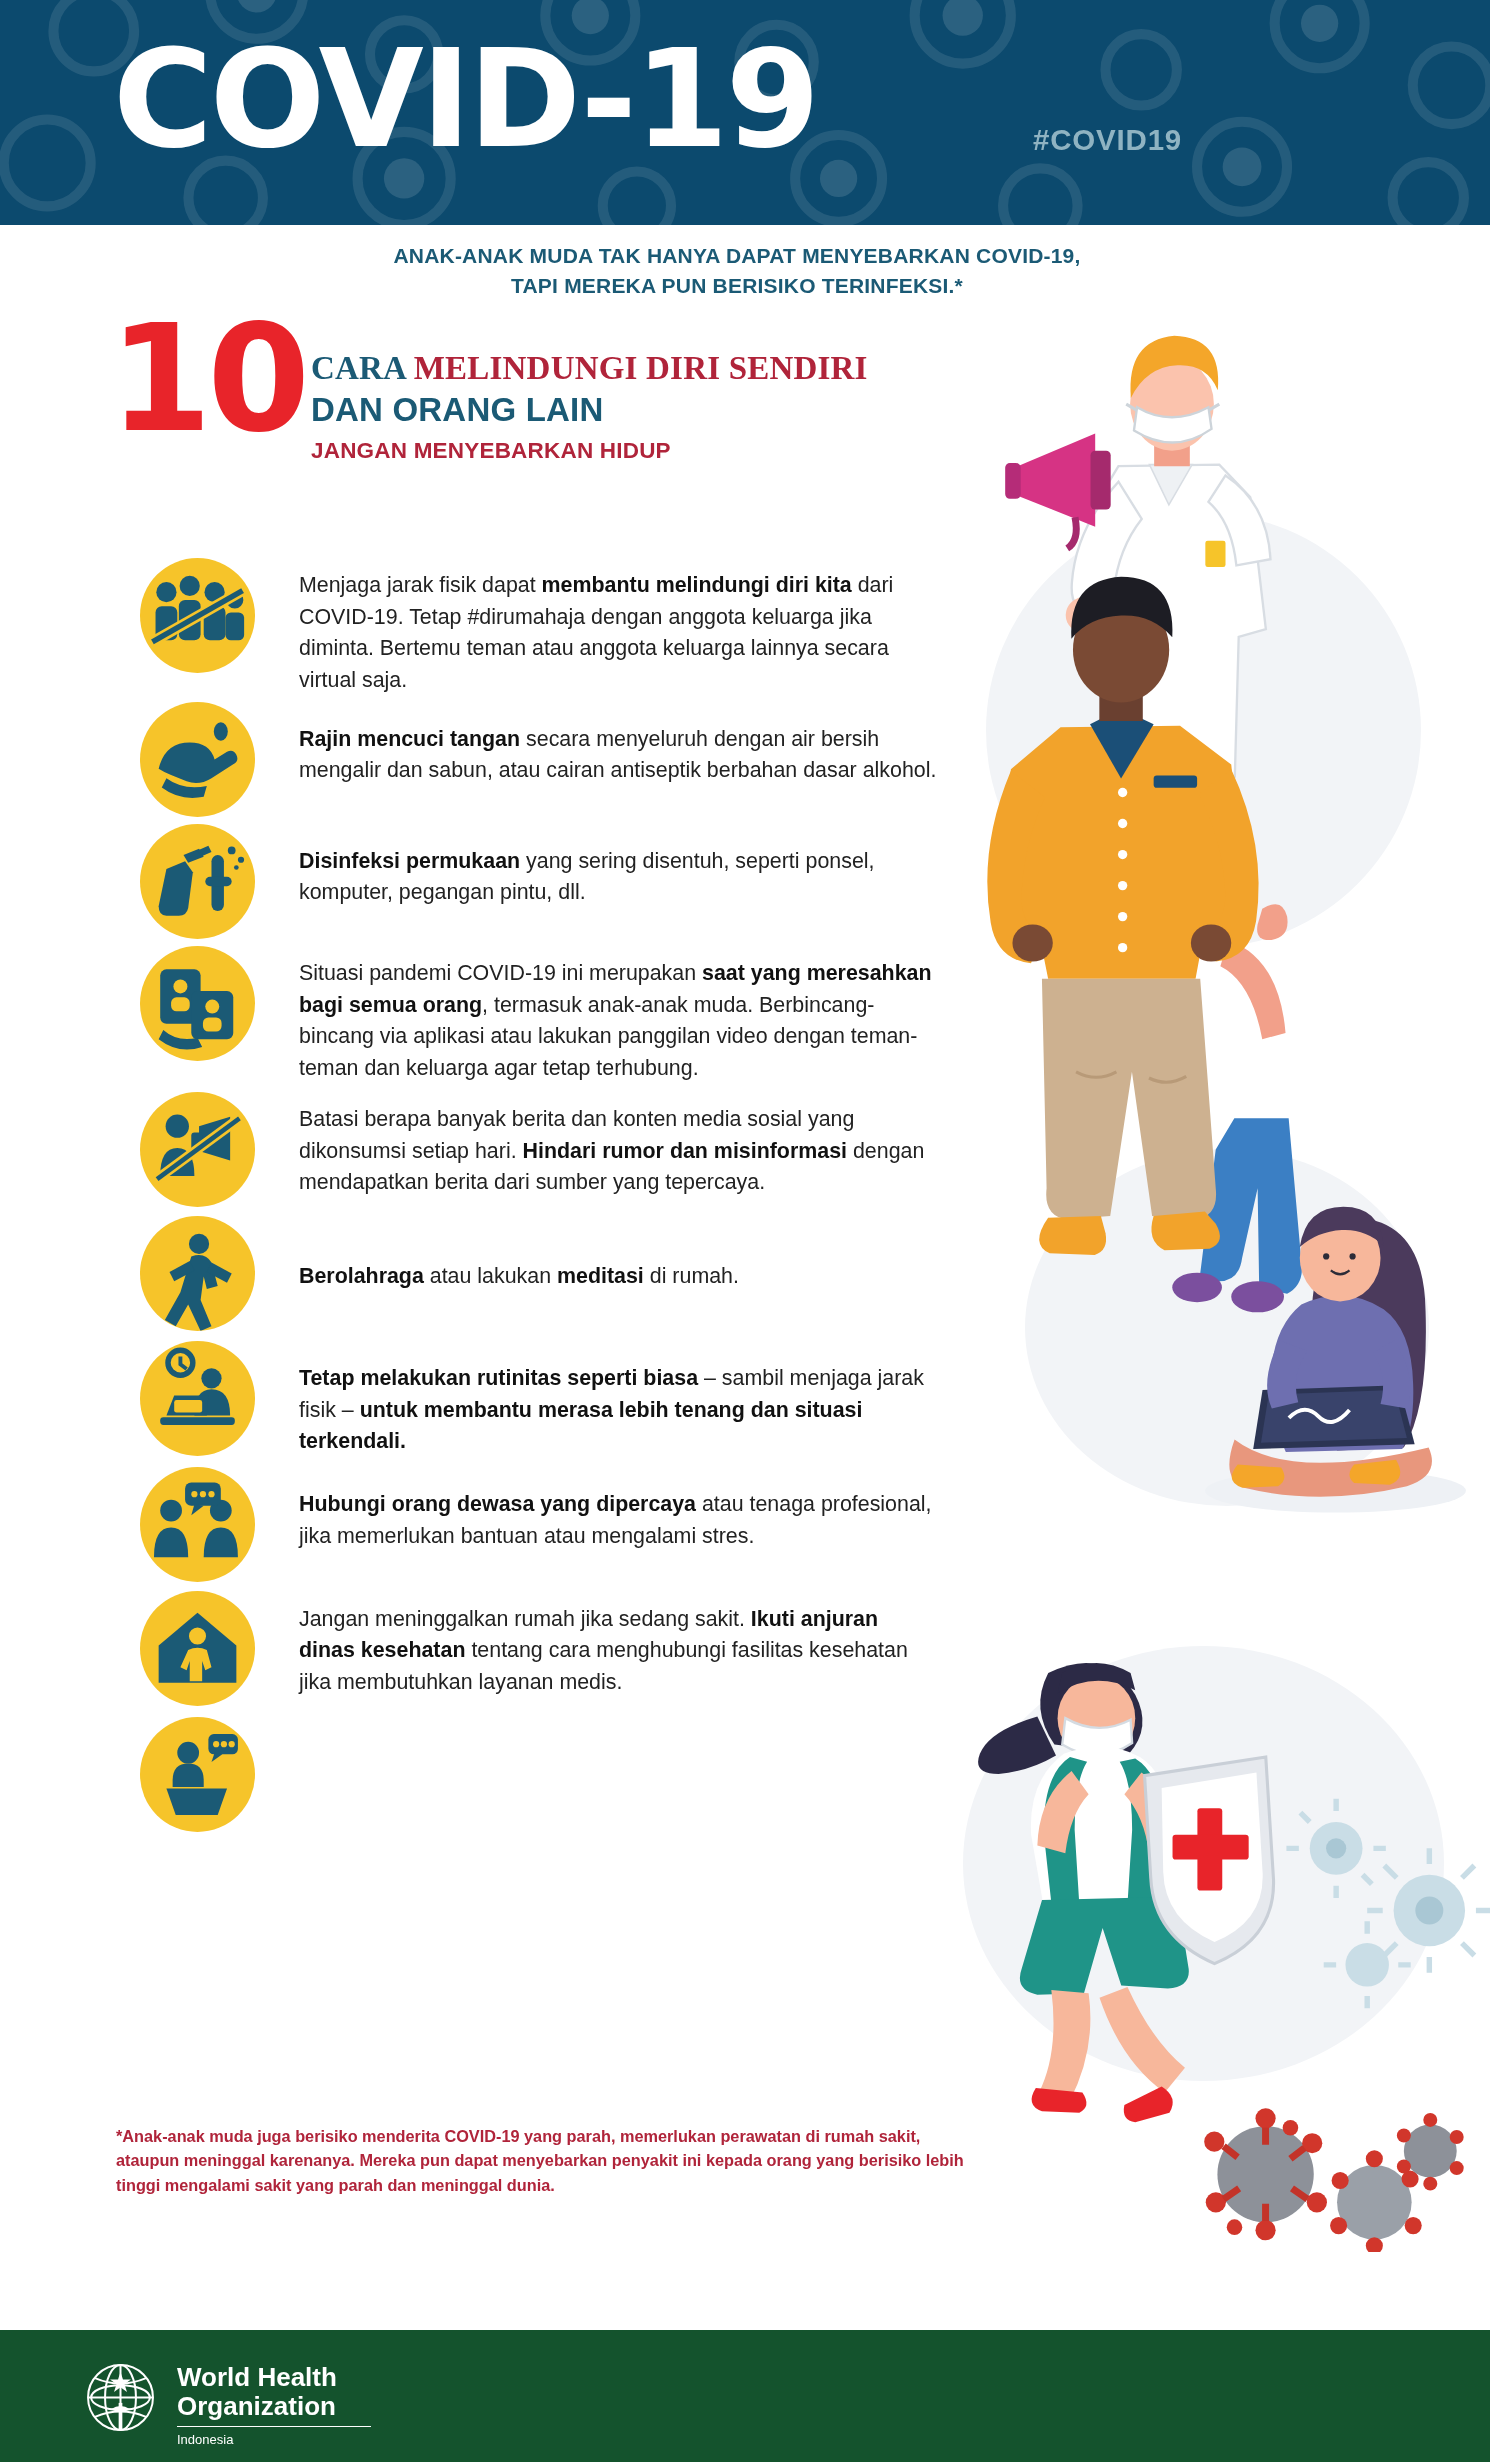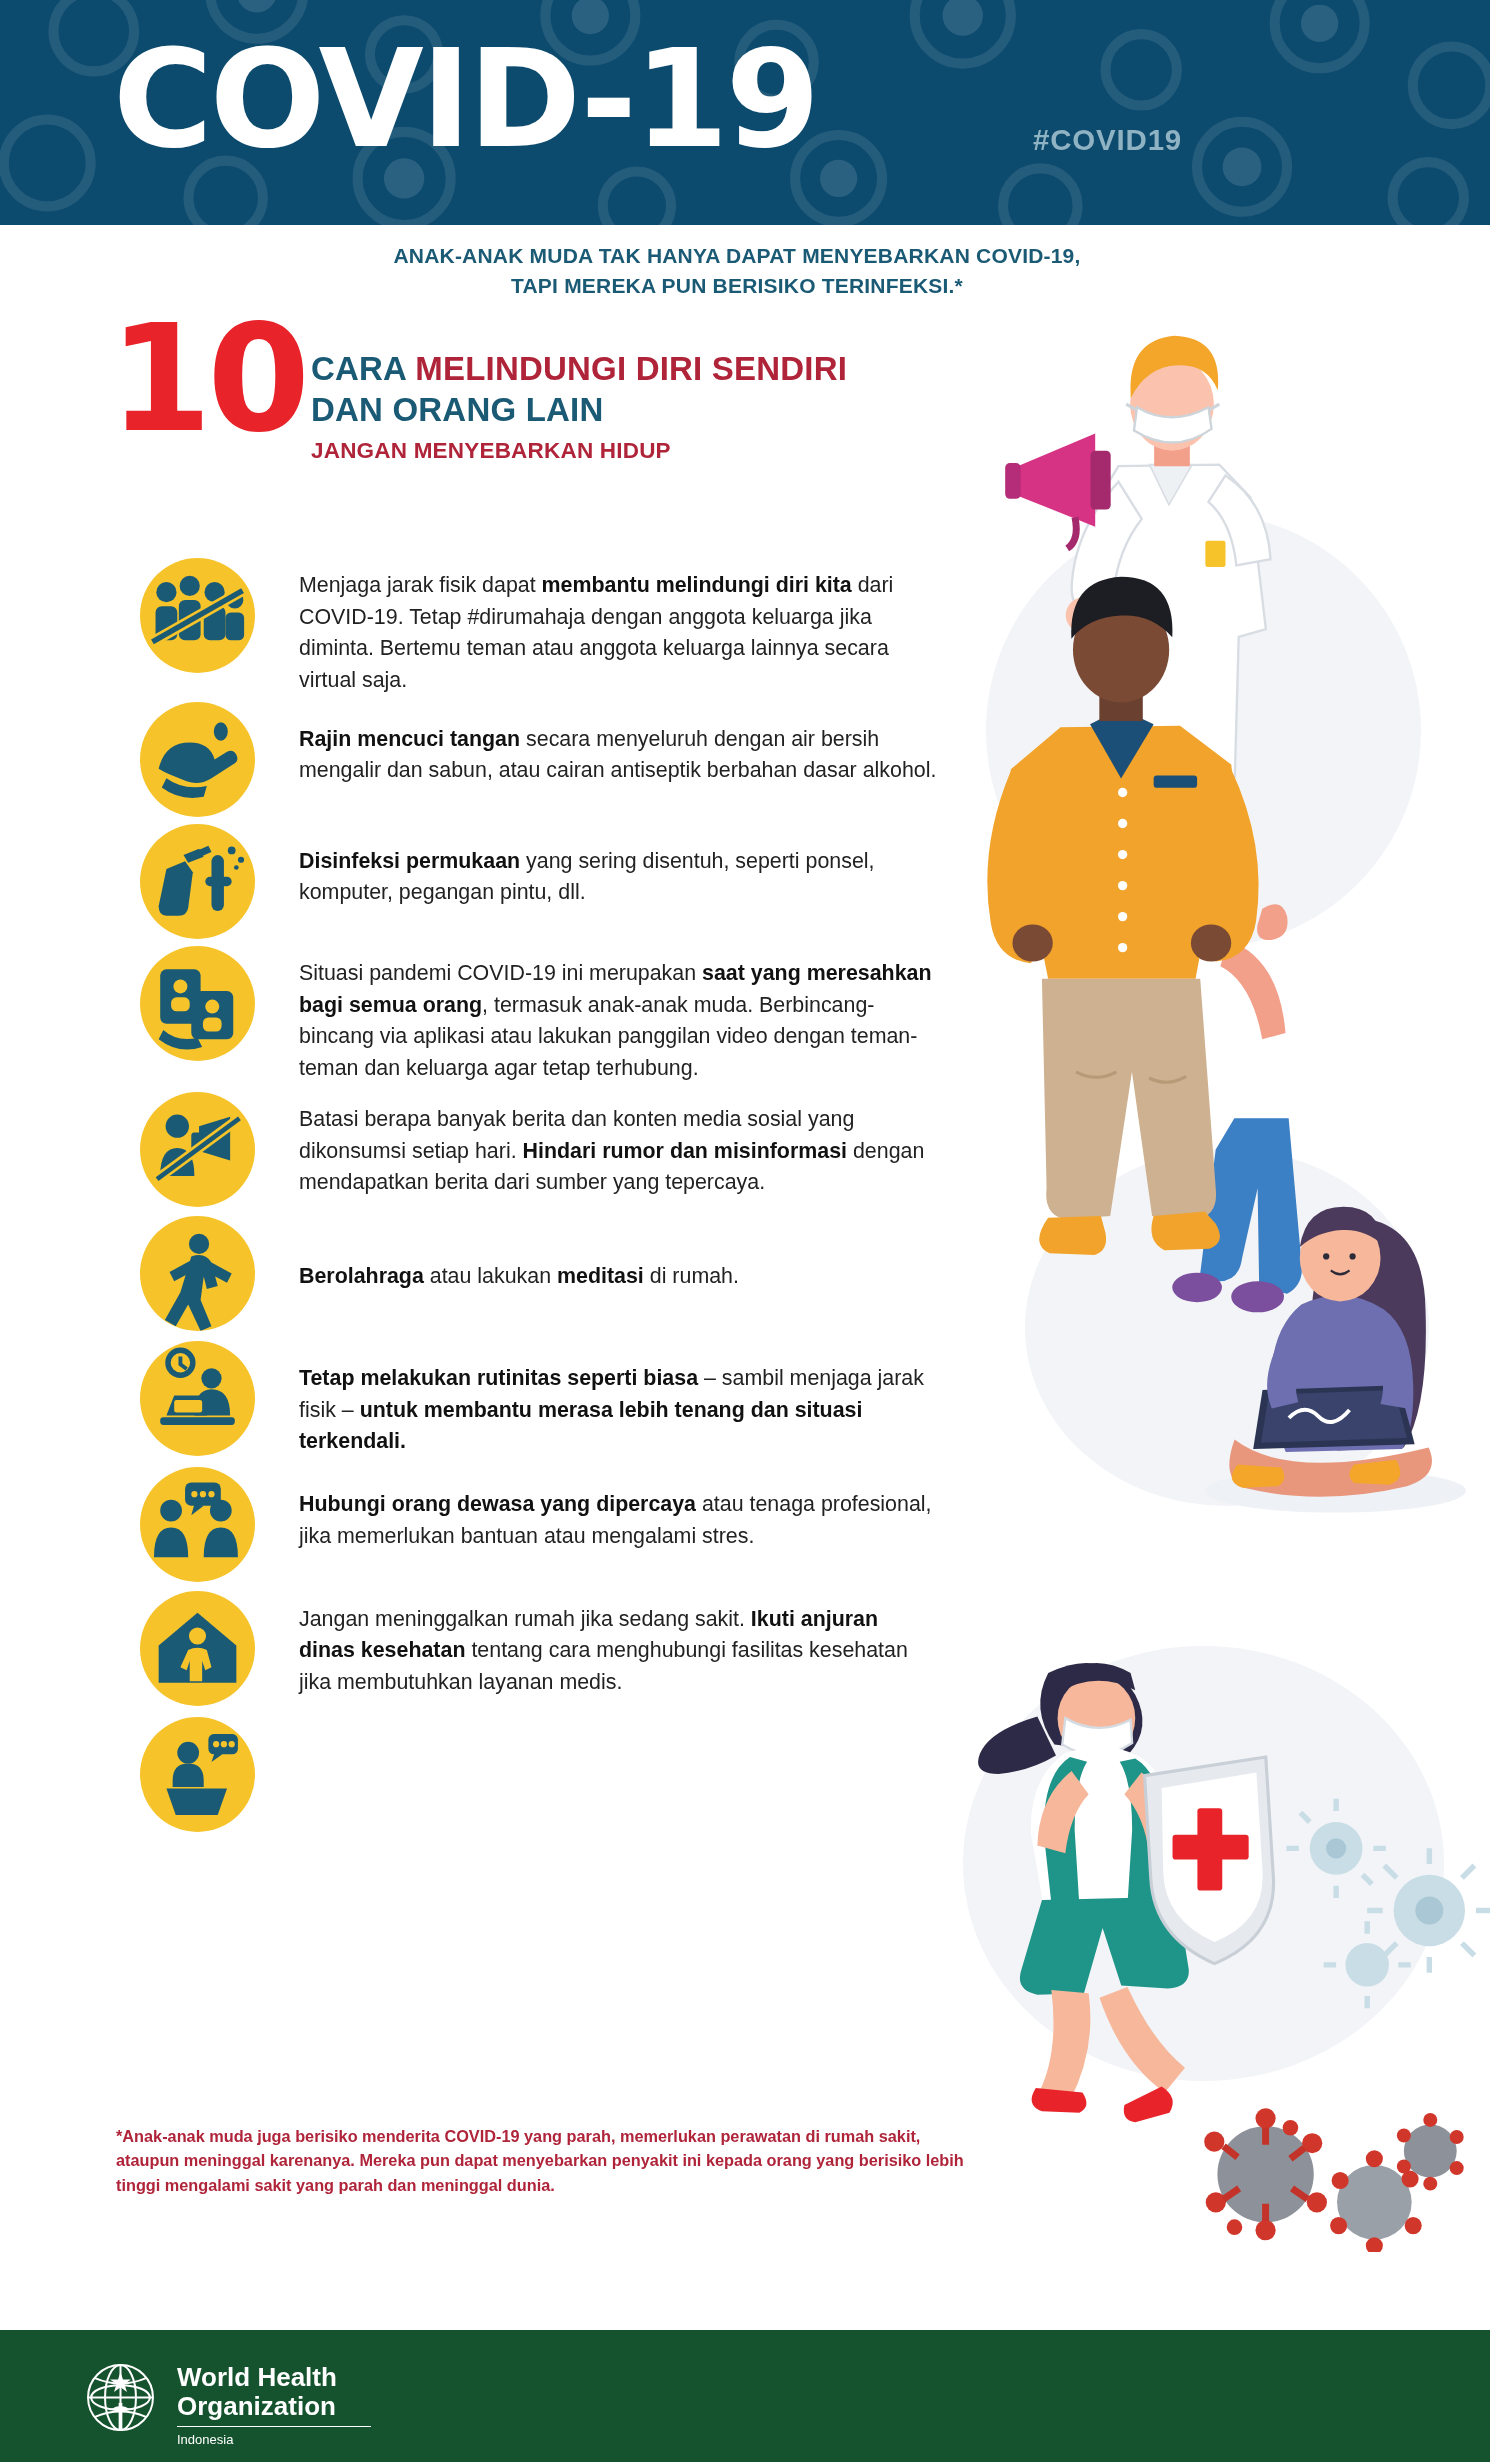--- a/index.html
+++ b/index.html
@@ -66,20 +66,21 @@
   }
   .title-lines {
     position: absolute;
     left: 311px; top: 348px;
     width: 777px;
   }
   .title-l1 {
     font-size: 33px; font-weight: bold;
     color: #1b5a75; line-height: 1.25;
     letter-spacing: 0.2px;
+    font-family: Liberation Serif, serif;
   }
   .title-l1 .em { color: #b0243a; }
   .title-l2 {
     font-size: 33px; font-weight: bold;
     color: #1b5a75; line-height: 1.25;
     letter-spacing: 0.2px;
   }
   .title-l3 {
     margin-top: 7.8px;
     font-size: 22.5px; font-weight: bold;

